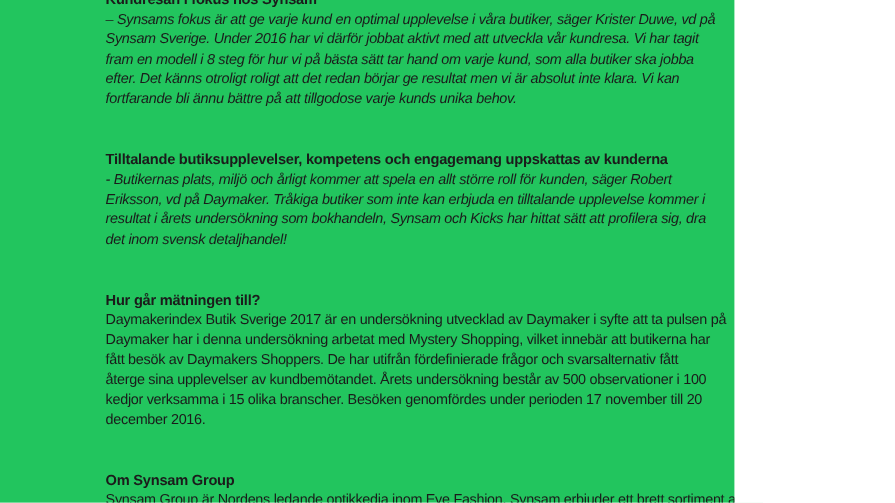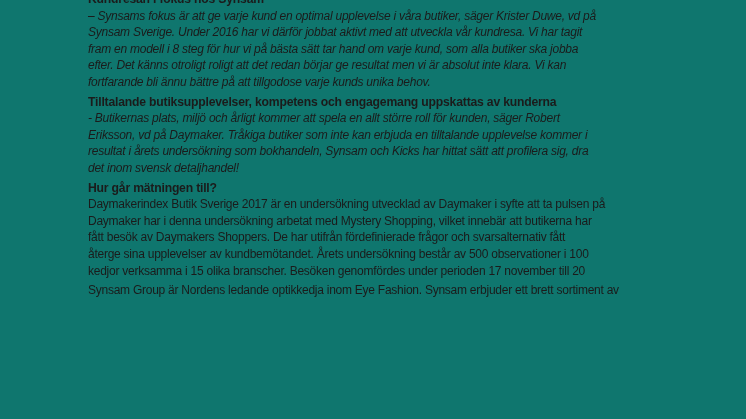--- a/index.html
+++ b/index.html
@@ -2,34 +2,34 @@
 <html><head>
 <meta charset="utf-8">
 <style>
   html, body {
     margin: 0;
     padding: 0;
     background: #ffffff;
   }
   .page {
     position: relative;
-    width: 746px;
+    width: 612px;
     height: 419px;
-    background: #0f766e;
+    background: #22c55e;
     overflow: hidden;
     font-family: "Liberation Sans", sans-serif;
     color: #1b1b1b;
   }
   .content {
     position: absolute;
     left: 88px;
     top: -9px;
     width: 574px;
   }
-  .sec + .sec { margin-top: 3px; }
+  .sec + .sec { margin-top: 34px; }
   .heading {
     font-size: 12.2px;
     line-height: 16.6px;
     font-weight: 700;
     letter-spacing: -0.2px;
     white-space: nowrap;
   }
   .para {
     font-size: 12px;
     line-height: 16.6px;
@@ -69,23 +69,25 @@
     </section>
 
     <section class="sec">
       <div class="heading">Hur går mätningen till?</div>
       <div class="para">
         <span class="line">Daymakerindex Butik Sverige 2017 är en undersökning utvecklad av Daymaker i syfte att ta pulsen på</span>
         <span class="line">Daymaker har i denna undersökning arbetat med Mystery Shopping, vilket innebär att butikerna har</span>
         <span class="line">fått besök av Daymakers Shoppers. De har utifrån fördefinierade frågor och svarsalternativ fått</span>
         <span class="line">återge sina upplevelser av kundbemötandet. Årets undersökning består av 500 observationer i 100</span>
         <span class="line">kedjor verksamma i 15 olika branscher. Besöken genomfördes under perioden 17 november till 20</span>
+        <span class="line">december 2016.</span>
       </div>
     </section>
 
     <section class="sec">
+      <div class="heading">Om Synsam Group</div>
       <div class="para">
         <span class="line">Synsam Group är Nordens ledande optikkedja inom Eye Fashion. Synsam erbjuder ett brett sortiment av</span>
       </div>
     </section>
 
   </div>
 </div>
 
 </body></html>

